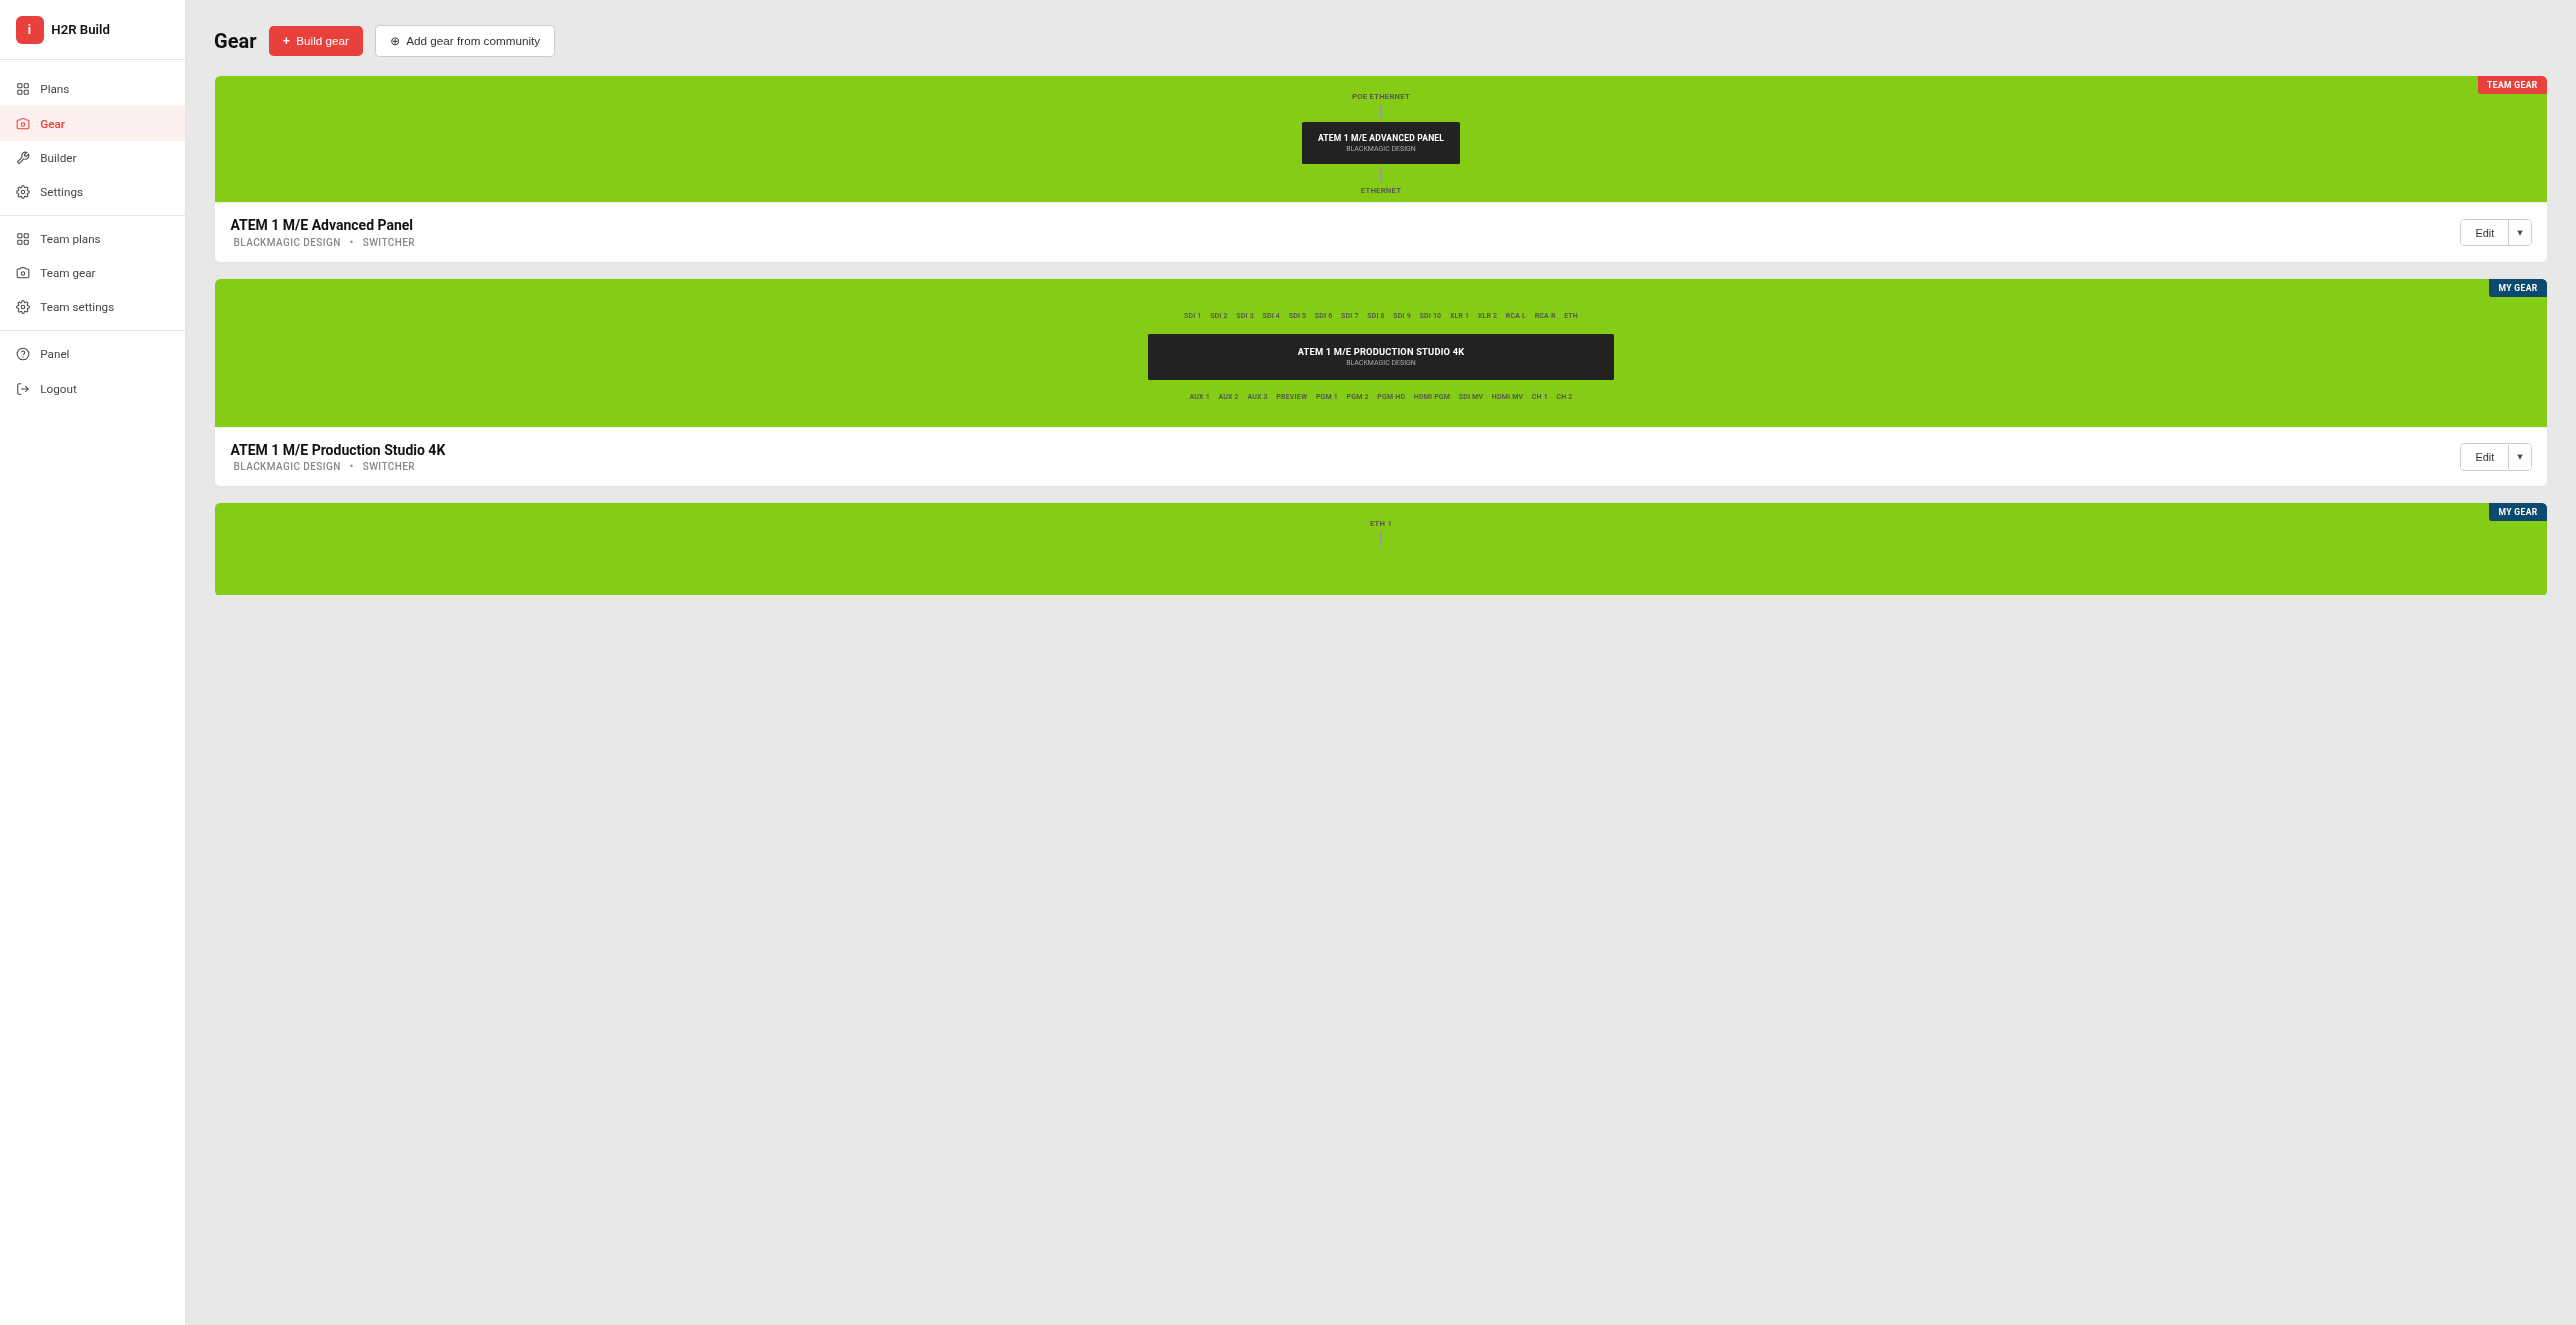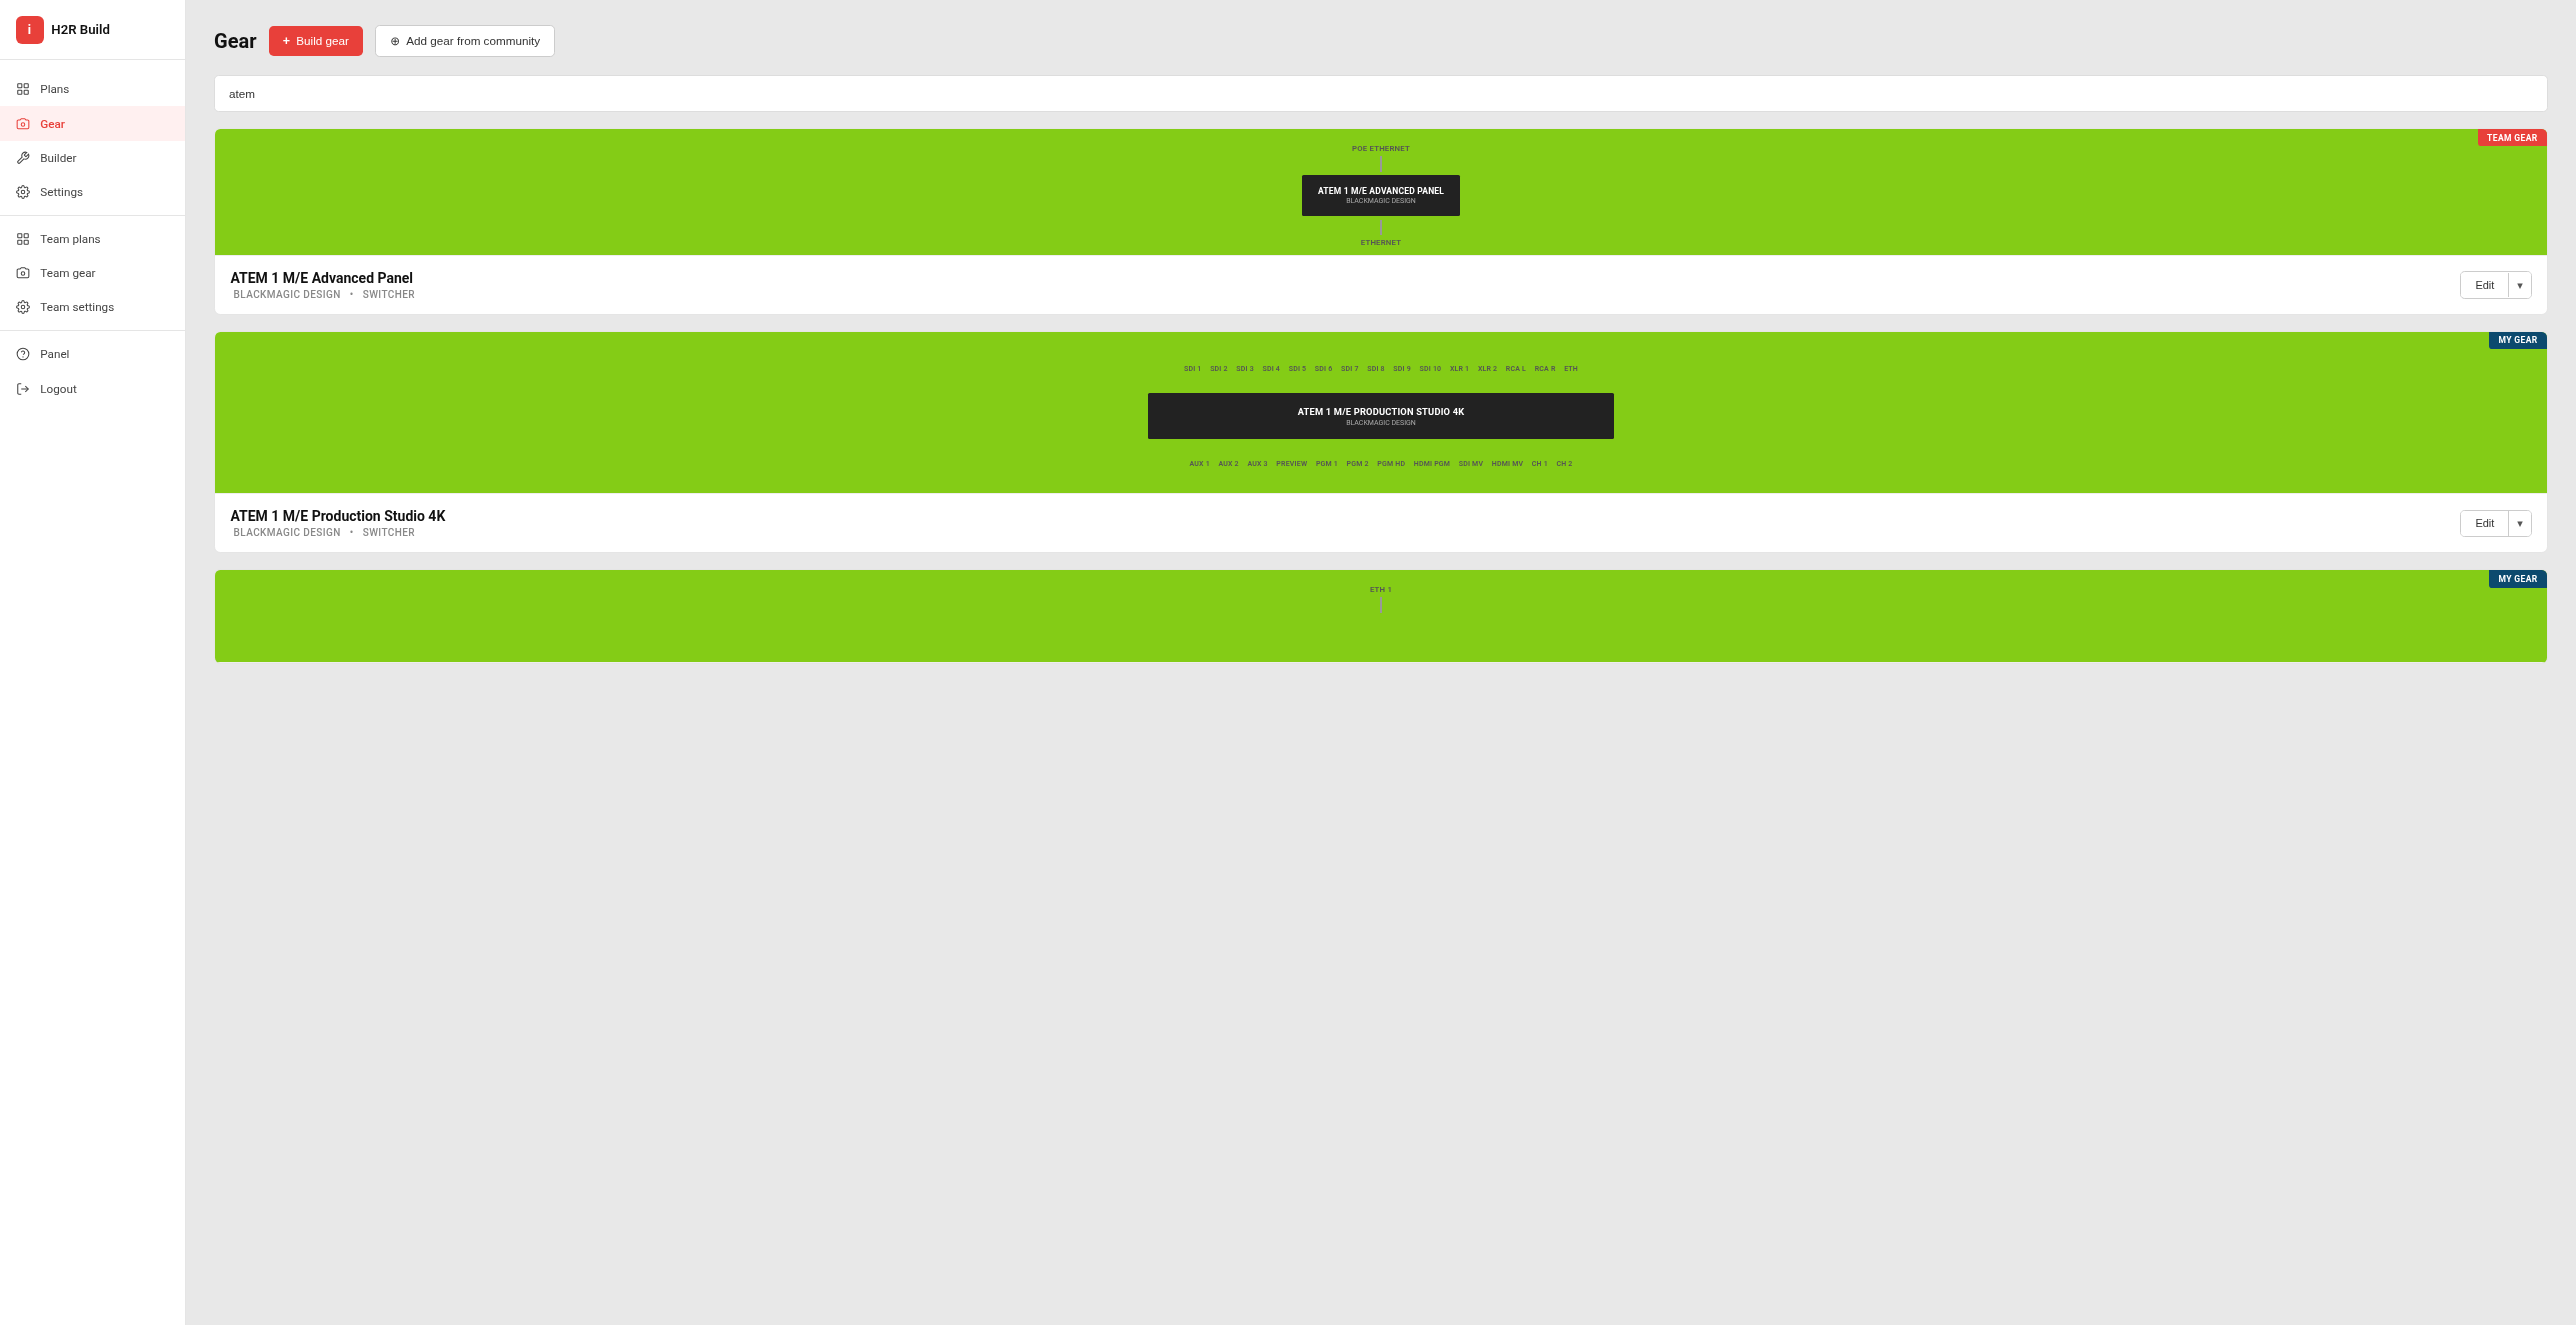--- a/index.html
+++ b/index.html
@@ -207,21 +207,21 @@
       color: #aaa;
       text-transform: uppercase;
       margin-top: 1.6px;
     }
 
     
     .atem-studio-diagram {
       display: flex;
       flex-direction: column;
       align-items: center;
-      gap: 15px;
+      gap: 8px;
       padding: 12.4px 0;
     }
     .ports-row {
       display: flex;
       gap: 0.8px;
       align-items: center;
       padding: 3.1px 0;
     }
     .port-label {
       font-size: 7px;
@@ -430,21 +430,20 @@
       <span style="font-size:12.4px;font-weight:700;">+</span>
       <span>Build gear</span>
     </button>
     <button class="btn-add-community">
       <span style="font-size:11.7px;">⊕</span>
       <span>Add gear from community</span>
     </button>
   </div>
 
   
-  <input class="search-box" type="text" value="atem" style="">
 
   
   <div class="gear-card">
     <div class="gear-badge badge-team-gear">TEAM GEAR</div>
 
     <div class="gear-diagram">
       <div class="atem-advanced-panel-diagram">
         <div class="conn-label">POE ETHERNET</div>
         <div style="width:1.6px;height:15.5px;background:#999;"></div>
         <div class="device-box-small">

